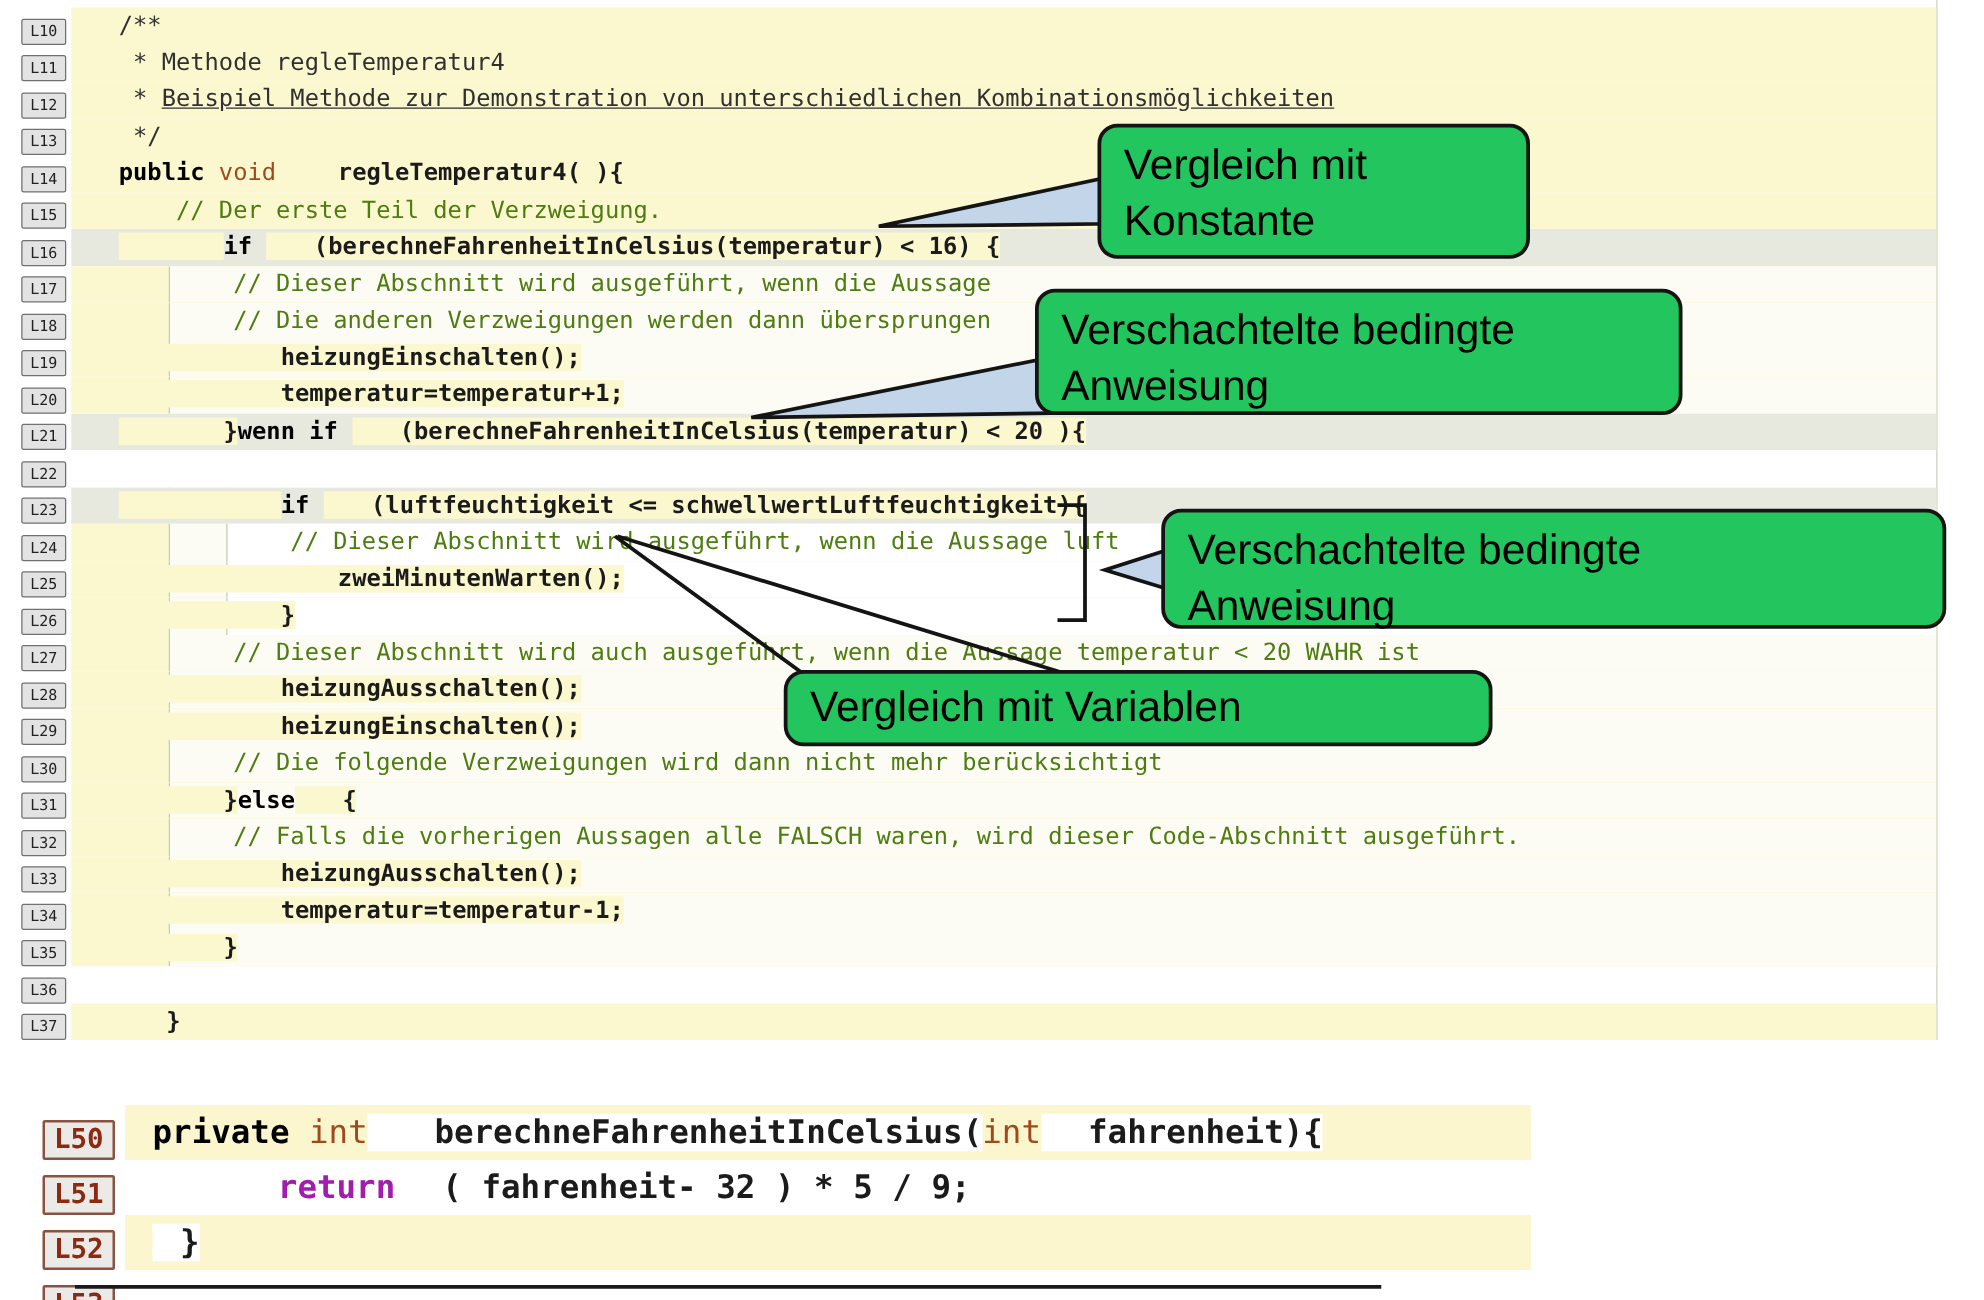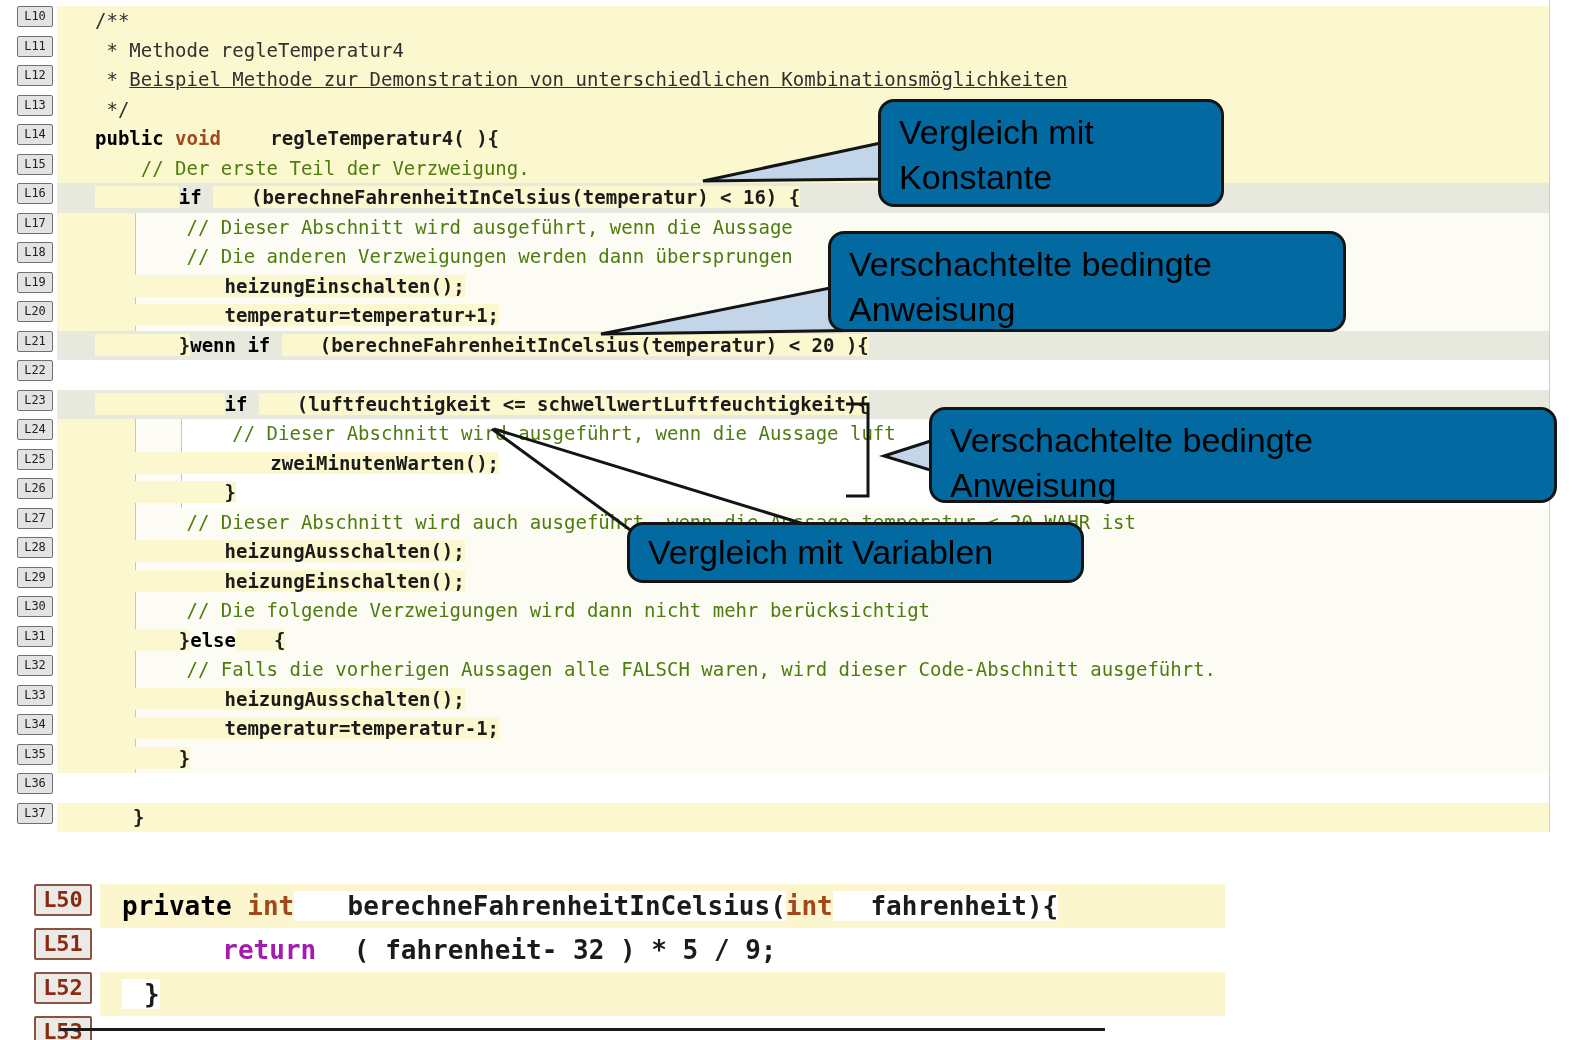--- a/index.html
+++ b/index.html
@@ -4,21 +4,21 @@
 <style>
   *{box-sizing:border-box}
   html,body{margin:0;padding:0}
   body{width:1587px;height:1040px;position:relative;background:#ffffff;
        font-family:"DejaVu Sans Mono",monospace;overflow:hidden}
 
   .block{position:absolute;left:0}
   #top-block{top:0;width:1550px;padding-top:6px;border-right:1px solid #d0d0c0}
   #bottom-block{top:876px;width:1587px;padding-top:8px}
 
-  .row{display:flex;align-items:flex-start}
+  .row{display:flex;align-items:flex-end}
   #top-block .row{height:29.5px}
   #bottom-block .row{height:44px}
 
   .gutter{display:flex;align-items:center;flex:none;background:#ffffff}
   #top-block .gutter{width:57px}
   #bottom-block .gutter{width:100px}
   .edge{height:100%;flex:none}
   #top-block .edge{width:13px;background:linear-gradient(90deg,#6f6f6f,#c9c9c9 45%,#707070)}
   #bottom-block .edge{width:26px;background:linear-gradient(90deg,#454545,#b5b5b5 40%,#585858)}
   .lnum{display:inline-block;text-align:center;border-radius:2px}
@@ -33,37 +33,37 @@
   #bottom-block .code.band-full{background:linear-gradient(90deg,#fbf6cd 0,#fbf6cd 1125px,#ffffff 1125px)}
 
   .sb{position:absolute;top:0;bottom:0;right:0}
   .sb.s1{left:78px;background:#fcfcf4;border-left:1px solid #c9c9b2}
   .sb.s2{left:124px;background:#ffffff;border-left:1px solid #c9c9b2}
   .sb.hlb{left:0;background:#e7e9de}
 
   .seg{position:relative;z-index:1}
   .seg.code{font-weight:600}
   .seg.kw{font-weight:700;color:#000}
-  .seg.type{font-weight:700;color:#a0491c}
+  .seg.type{font-weight:400;color:#a0491c}
   .seg.ret{font-weight:700;color:#a21caf}
   .seg.cm{color:#4d7c0f}
   .seg.doc{color:#303030}
   .seg.u{text-decoration:underline}
 
   .overlay{position:absolute;left:0;top:0;z-index:4;pointer-events:none}
   .tail{fill:#c3d6e9;stroke:#141414;stroke-width:3}
   .thin{fill:none;stroke:#141414;stroke-width:3}
 
-  .callout{position:absolute;background:#0369a1;border:3px solid #141414;border-radius:16px;
+  .callout{position:absolute;background:#22c55e;border:3px solid #141414;border-radius:16px;
       font-family:"Liberation Sans",sans-serif;font-size:34px;line-height:1.32;color:#000;
       padding:8px 18px;white-space:pre-line;z-index:5}
   #callout-1{left:878px;top:99px;width:346px;height:108px}
   #callout-2{left:828px;top:231px;width:518px;height:101px}
   #callout-3{left:929px;top:407px;width:628px;height:96px}
-  #callout-4{left:627px;top:522px;width:457px;height:61px;display:flex;align-items:center;padding:0 18px}
+  #callout-4{left:627px;top:536px;width:567px;height:61px;display:flex;align-items:center;padding:0 18px}
 </style>
 </head>
 <body>
 
 <div class="block" id="top-block">
   <div id="top-lines">
       <div class="row">
         <div class="gutter">
           <span class="edge"></span>
           <span class="lnum">L10</span>

